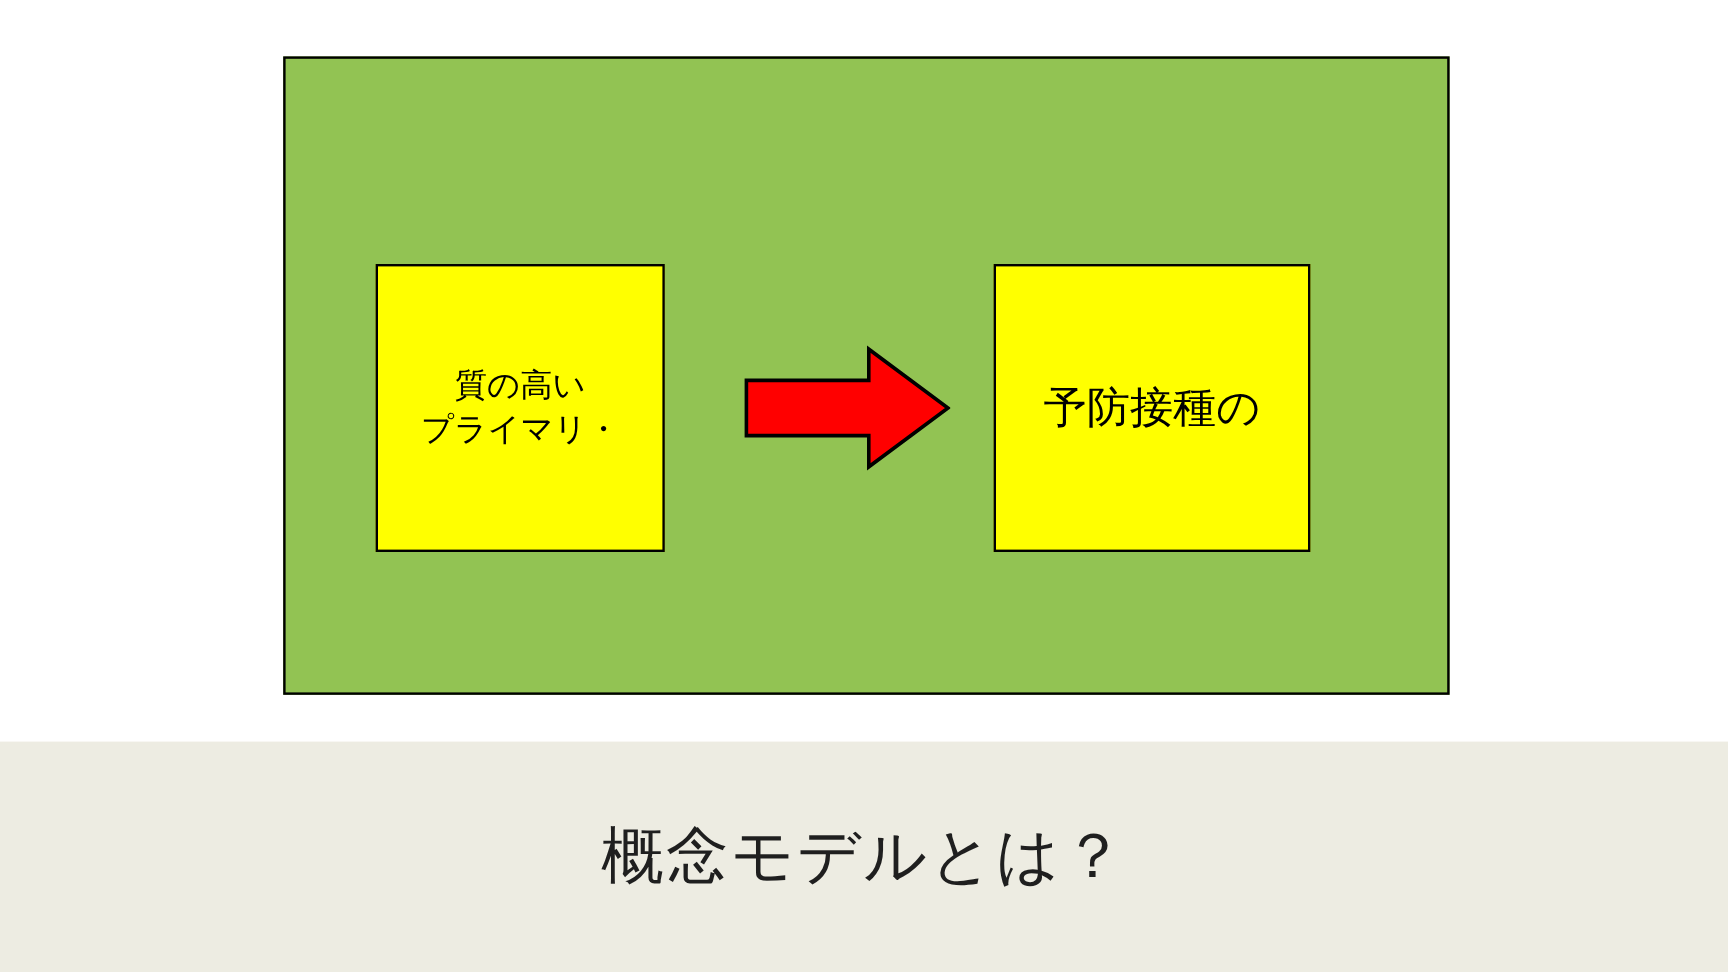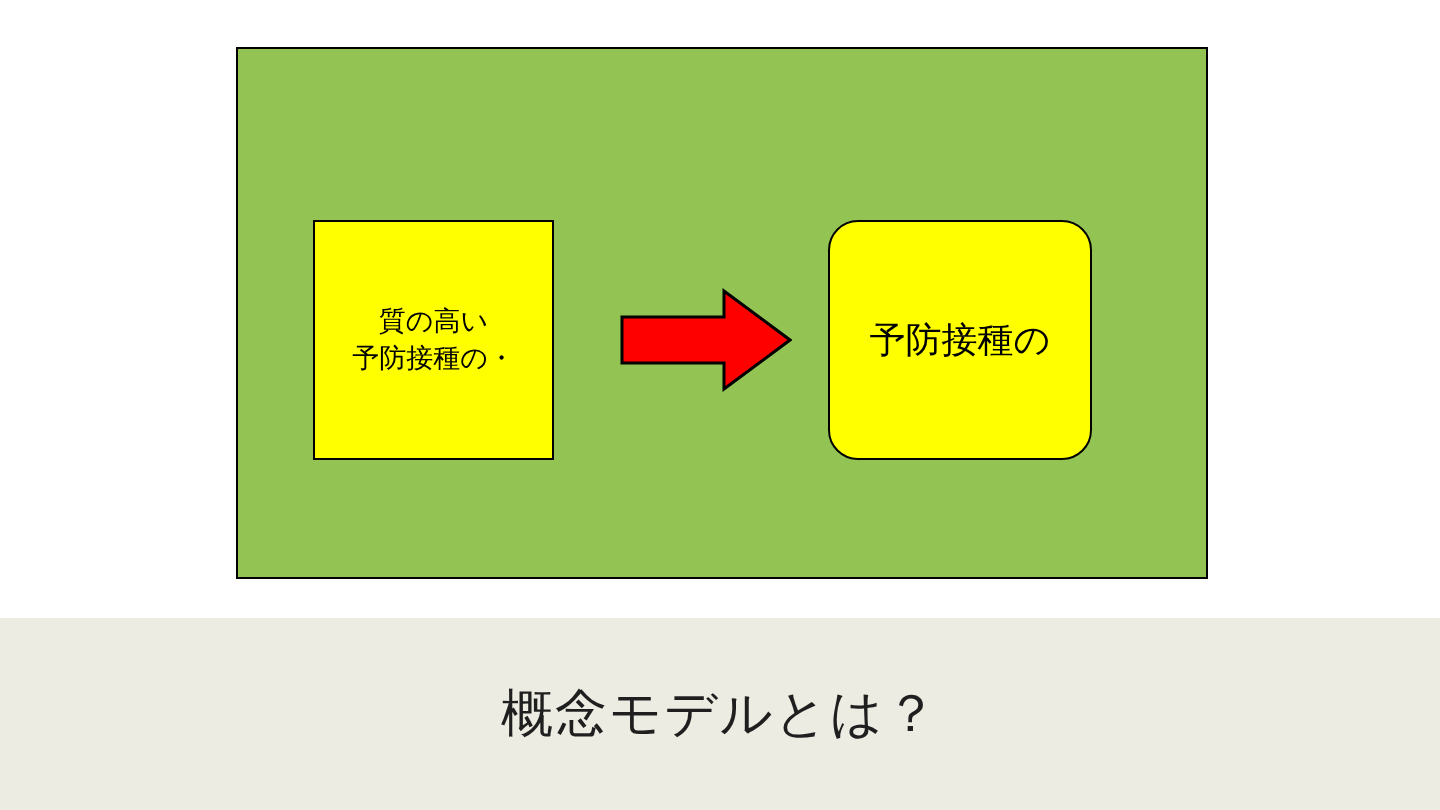--- a/index.html
+++ b/index.html
@@ -58,21 +58,20 @@
     font-size: 27px;
     line-height: 37px;
   }
   .box-right {
     left: 590px;
     top: 171px;
     width: 264px;
     height: 240px;
     font-size: 36px;
     line-height: 50px;
-    border-radius: 30px;
   }
 
   .arrow-wrap {
     position: absolute;
     left: 382px;
     top: 236px;
     width: 172px;
     height: 110px;
   }
 
@@ -99,21 +98,21 @@
 <body>
 
 <div class="slide">
 
   <div class="green-panel">
 
 
     <div class="concept-box box-left">
       <div>
         <div>質の高い</div>
-        <div>予防接種の・</div>
+        <div>プライマリ・</div>
       </div>
     </div>
 
     <div class="arrow-wrap">
       <svg width="172" height="110" viewBox="0 0 172 110">
         <polygon points="2,32 104,32 104,6 170,55 104,104 104,78 2,78" stroke="#000000" stroke-width="3" stroke-linejoin="miter" fill="#ff0000"></polygon>
       </svg>
     </div>
 
     <div class="concept-box box-right">

